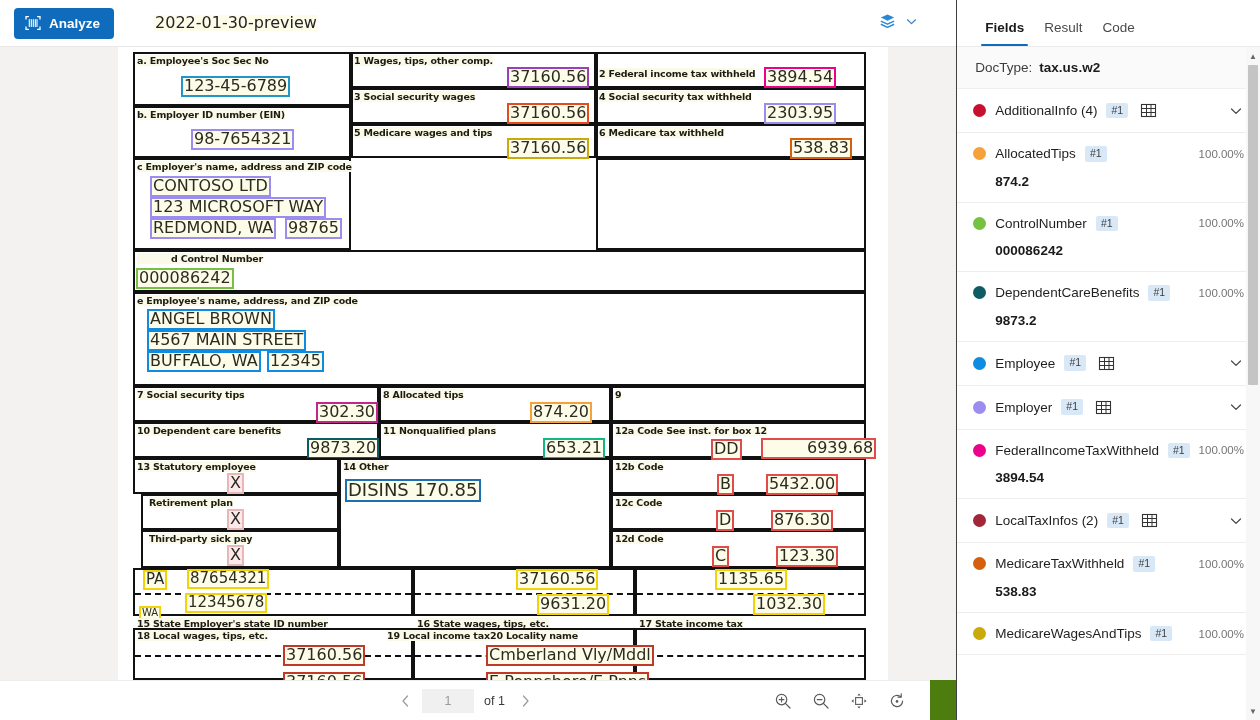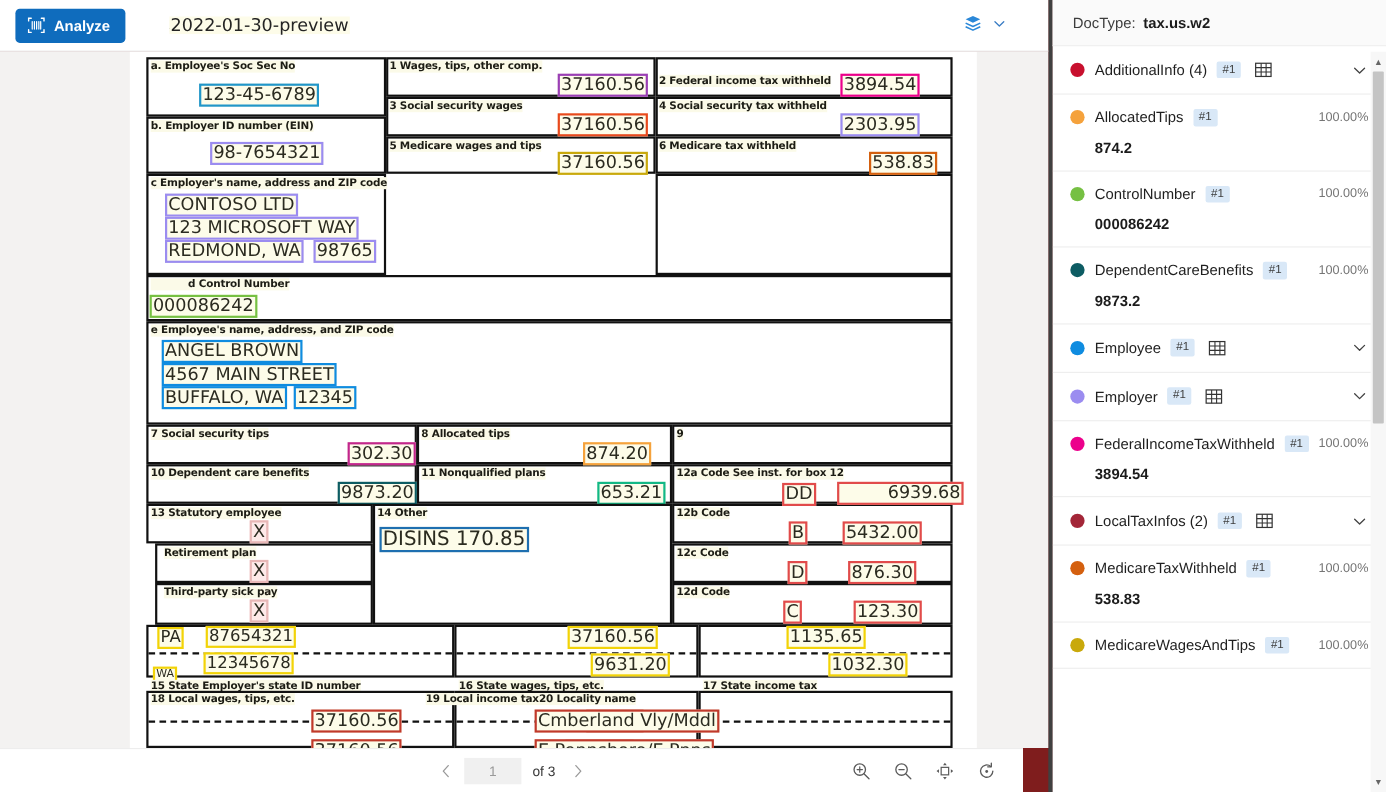--- a/index.html
+++ b/index.html
@@ -6,21 +6,21 @@
   html,body { width:1260px; height:720px; overflow:hidden; }
   body {
     font-family: "Liberation Sans", sans-serif;
     font-size: 13px;
     color: #242424;
     background: #ffffff;
   }
   .app { position:relative; width:1260px; height:720px; display:flex; }
 
   
-  .viewer { position:relative; width:1064px; height:720px; background:#7f1d1d; border-right:4px solid #404040; }
+  .viewer { position:relative; width:1064px; height:720px; background:#4d7c0f; border-right:1px solid #404040; }
 
   .topbar {
     position:relative; height:47px; background:#fff;
     border-bottom:1px solid #e8e8e8;
     display:flex; align-items:center; padding:0 14px; gap:16px;
   }
   .analyze-btn {
     display:flex; align-items:center; gap:8px;
     background:#0f6cbd; color:#fff; border:none; border-radius:4px;
     height:31px; padding:0 14px 0 11px; font-size:13.5px; font-weight:700;
@@ -289,21 +289,21 @@
     </div>
 
     <div class="bottombar">
       <div class="pager">
         <div class="arrow">
           <svg width="13" height="14" viewBox="0 0 13 14" fill="none">
               <path d="M8.5 2L4 7l4.5 5" stroke="#9a9a9a" stroke-width="1.2" stroke-linecap="round" stroke-linejoin="round"></path>
             </svg>
         </div>
         <input class="pageinput" value="1" style="">
-        <span class="ofn">of 3</span>
+        <span class="ofn">of 1</span>
         <div class="arrow">
           <svg width="13" height="14" viewBox="0 0 13 14" fill="none">
               <path d="M4.5 2L9 7l-4.5 5" stroke="#9a9a9a" stroke-width="1.2" stroke-linecap="round" stroke-linejoin="round"></path>
             </svg>
         </div>
       </div>
       <div class="zoomtools">
         <div class="tool">
           <svg width="18" height="18" viewBox="0 0 18 18" fill="none">
             <circle cx="7.6" cy="7.6" r="5.2" stroke="#5a5a5a" stroke-width="1.2"></circle>
@@ -329,20 +329,25 @@
             <path d="M14.6 9a5.6 5.6 0 1 1-1.9-4.2" stroke="#5a5a5a" stroke-width="1.2" fill="none" stroke-linecap="round"></path>
             <path d="M13.2 1.8v3.3H9.9" stroke="#5a5a5a" stroke-width="1.2" fill="none" stroke-linecap="round" stroke-linejoin="round"></path>
             <circle cx="9" cy="9.4" r="1.3" fill="#5a5a5a"></circle>
           </svg>
         </div>
       </div>
     </div>
   </div>
 
   <div class="panel">
+    <div class="tabs">
+      <div class="tab active">Fields</div>
+      <div class="tab">Result</div>
+      <div class="tab">Code</div>
+    </div>
 
     <div class="doctype">
       <span class="k">DocType:</span>
       <span class="v">tax.us.w2</span>
     </div>
 
     <div class="fieldlist">
 
       <div class="fieldrow">
         <div class="frhead">

